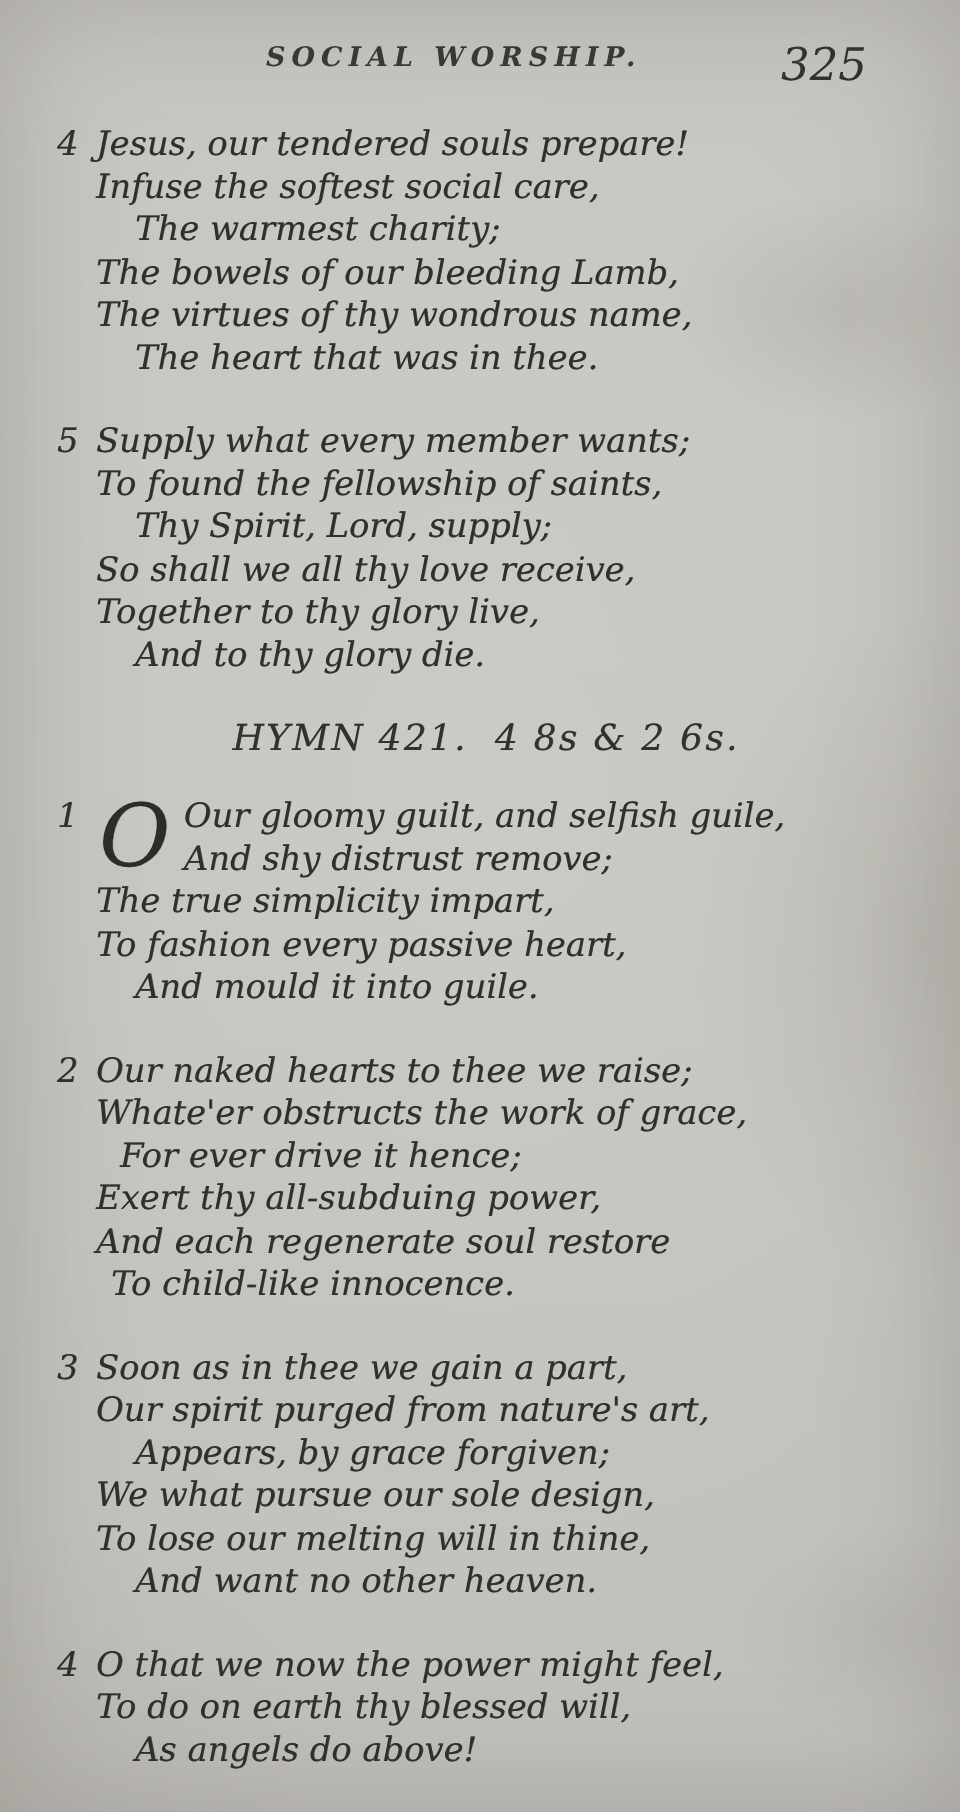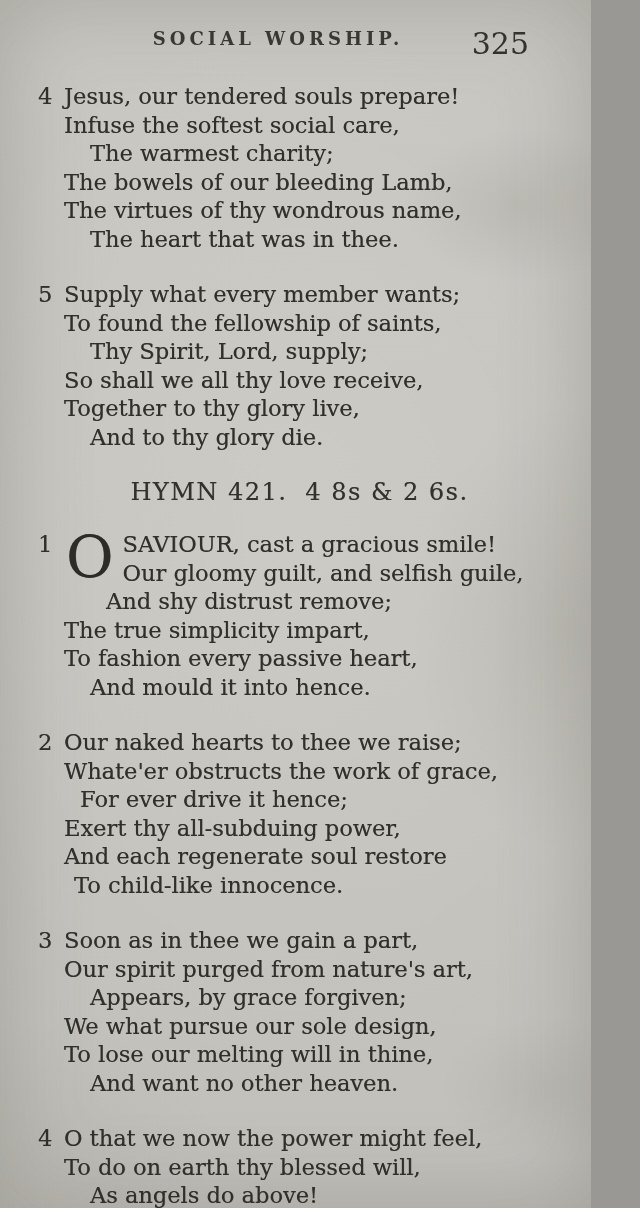--- a/index.html
+++ b/index.html
@@ -3,32 +3,33 @@
 <meta charset="utf-8">
 <style>
   * { margin: 0; padding: 0; box-sizing: border-box; }
   html, body { width: 640px; height: 1208px; }
   body {
     font-family: "DejaVu Serif", serif;
     background: #9a9894;
   }
   .page {
     position: relative;
-    width: 591px;
+    width: 640px;
     height: 1208px;
     overflow: hidden;
     color: #312f2a;
     background:
       radial-gradient(ellipse 180px 120px at 88% 17%, rgba(110,104,92,0.14), transparent 65%),
       radial-gradient(ellipse 220px 320px at 96% 52%, rgba(105,100,88,0.12), transparent 70%),
       radial-gradient(ellipse 160px 110px at 92% 90%, rgba(110,104,92,0.10), transparent 65%),
       radial-gradient(ellipse 260px 200px at 8% 95%, rgba(115,110,98,0.08), transparent 65%),
       radial-gradient(ellipse 500px 700px at 50% 45%, rgba(255,252,244,0.10), transparent 80%),
       linear-gradient(180deg, #c8c7c2 0%, #c5c4bf 55%, #c1c0bb 100%);
     box-shadow: inset 0 0 90px rgba(85,80,70,0.28);
+    font-style: italic;
   }
   .header {
     position: relative;
     margin-top: 26px;
     height: 30px;
   }
   .running-title {
     position: absolute;
     left: 50%;
     transform: translateX(-57%);
@@ -111,26 +112,25 @@
           <div class="line" style="margin-left: 26px;">And to thy glory die.</div>
         </div>
       </div>
     <div class="hymn-heading">
       <span class="heading-title">HYMN 421.</span><span class="heading-meter">4 8s &amp; 2 6s.</span>
     </div>
     <div id="verses-bottom">
         <div class="verse">
           <span class="verse-num">1</span>
           <span class="drop-cap">O</span>
-          <div class="line">SAVIOUR, cast a gracious smile!</div>
           <div class="line" style="margin-left: 13px;">Our gloomy guilt, and selfish guile,</div>
           <div class="line" style="margin-left: 42px;">And shy distrust remove;</div>
           <div class="line">The true simplicity impart,</div>
           <div class="line">To fashion every passive heart,</div>
-          <div class="line" style="margin-left: 26px;">And mould it into hence.</div>
+          <div class="line" style="margin-left: 26px;">And mould it into guile.</div>
         </div>
         <div class="verse">
           <span class="verse-num">2</span>
           <div class="line">Our naked hearts to thee we raise;</div>
           <div class="line">Whate'er obstructs the work of grace,</div>
           <div class="line" style="margin-left: 16px;">For ever drive it hence;</div>
           <div class="line">Exert thy all-subduing power,</div>
           <div class="line">And each regenerate soul restore</div>
           <div class="line" style="margin-left: 10px;">To child-like innocence.</div>
         </div>

